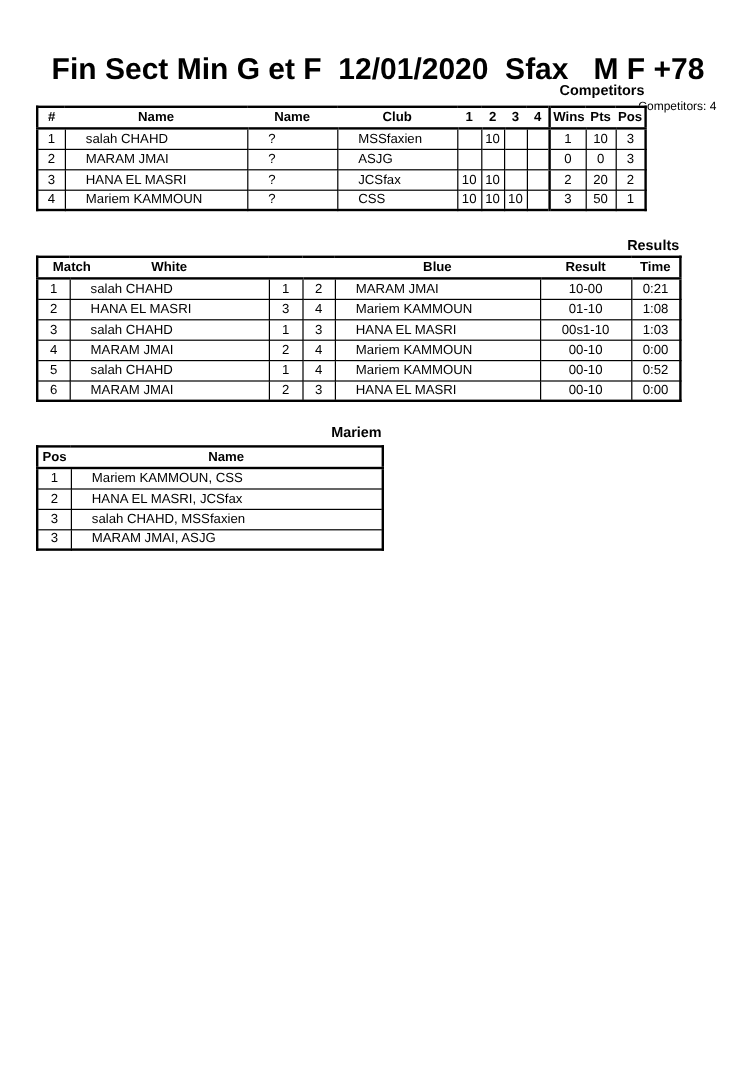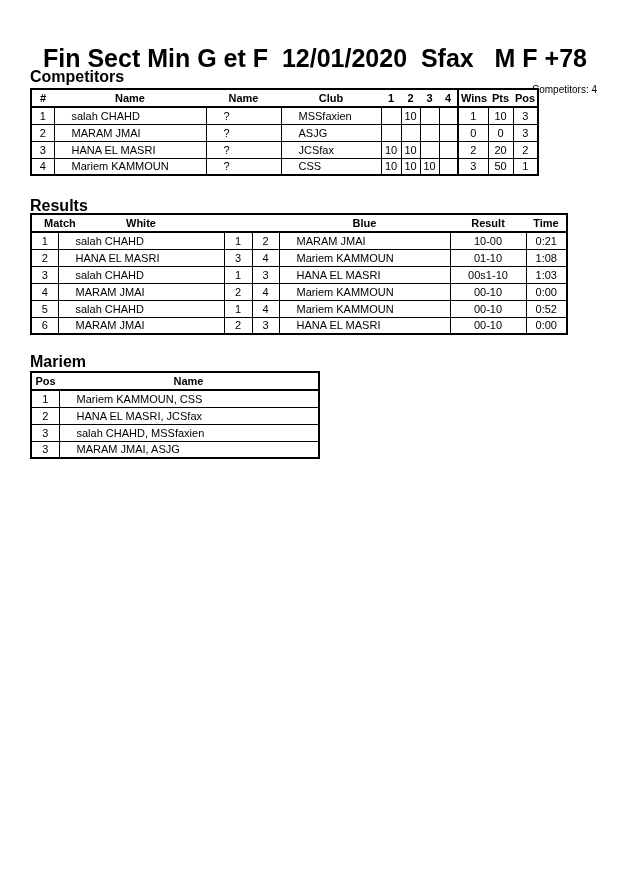--- a/index.html
+++ b/index.html
@@ -6,21 +6,21 @@
   html,body { background:#e9e9e9; }
   .page {
     width:630px; height:891px; background:#ffffff; position:relative;
     font-family:"Liberation Sans","DejaVu Sans",sans-serif; color:#000;
     margin:0 auto; overflow:hidden;
   }
   .page-title {
     position:absolute; top:44px; left:0; width:630px;
     text-align:center; font-size:25px; font-weight:bold; white-space:pre;
   }
-  .section-title { position:absolute; text-align:left; font-size:16px; font-weight:bold; }
+  .section-title { position:absolute; text-align:right; font-size:12px; font-weight:bold; }
   .competitors-title { top:68px; left:30px; width:507px; }
   .matches-title    { top:197px; left:30px; width:536px; }
   .results-title    { top:353px; left:30px; width:288px; }
   .competitors-count { position:absolute; top:69px; right:33px; font-size:10px;margin-top:15px; }
 
   table {
     position:absolute; border-collapse:collapse; table-layout:fixed;
     border:2px solid #000; font-size:11px; background:#fff;
   }
   .t-competitors { top:88px;  left:30px; width:507px; }

